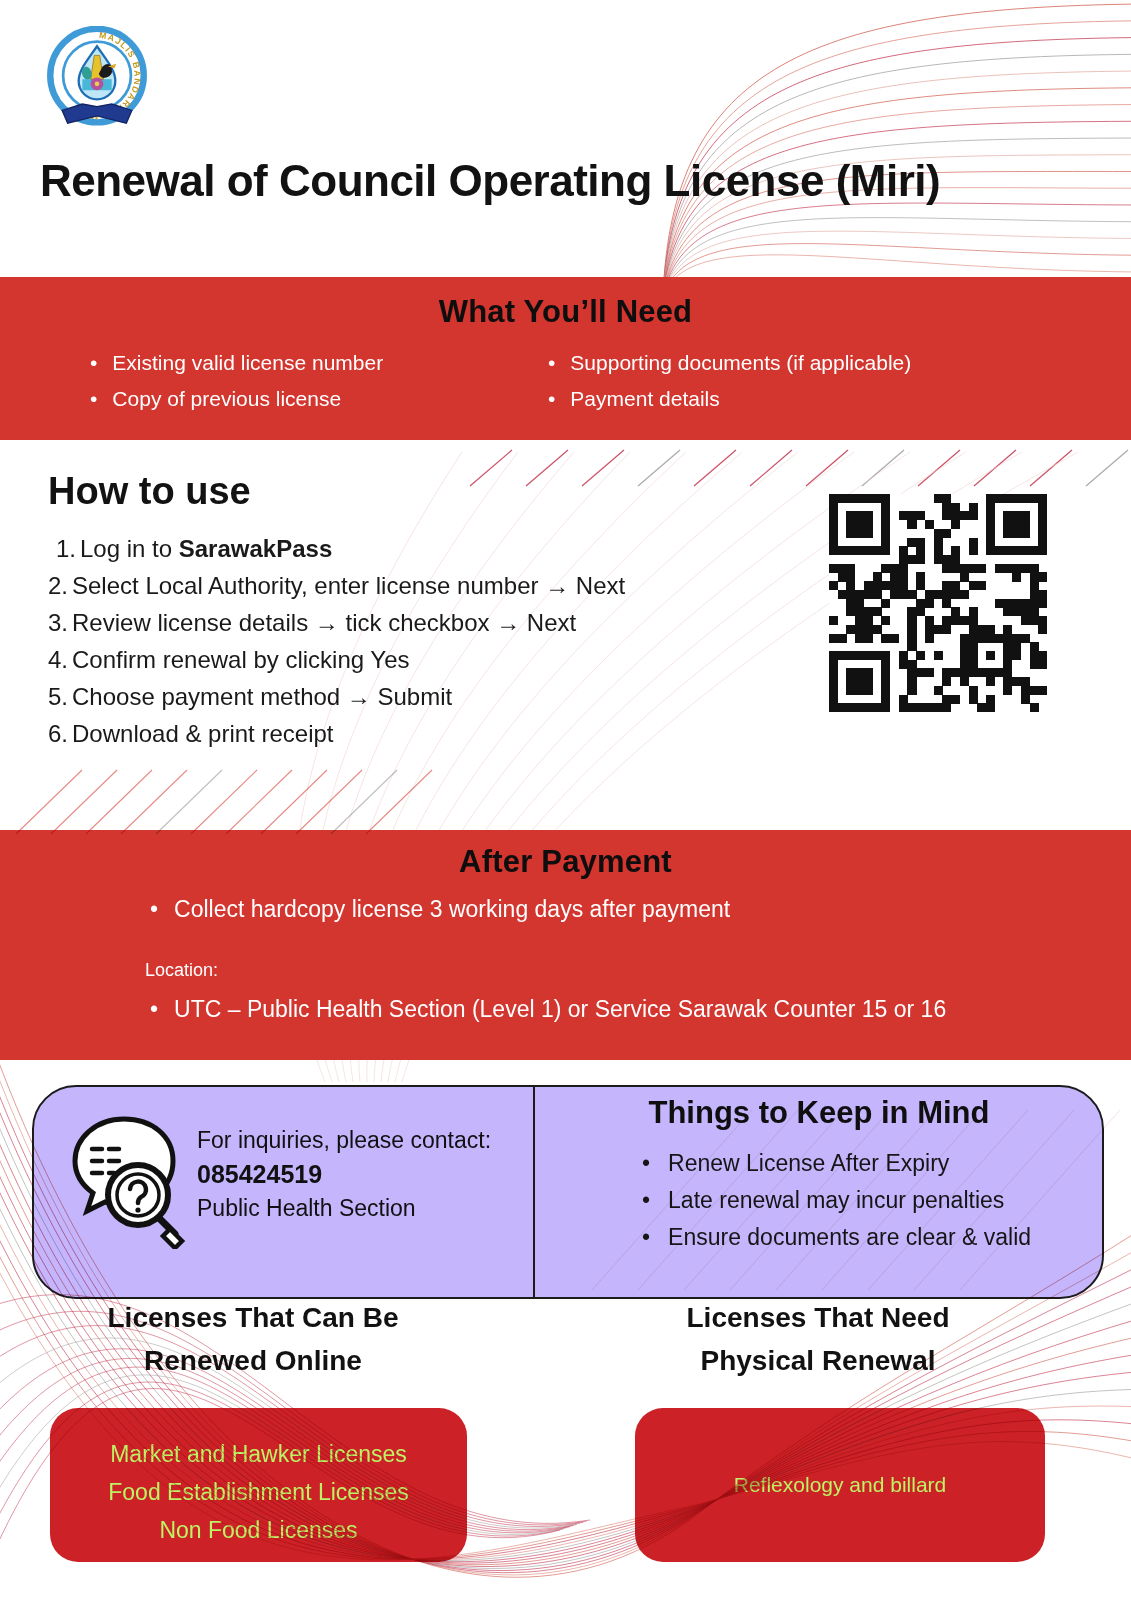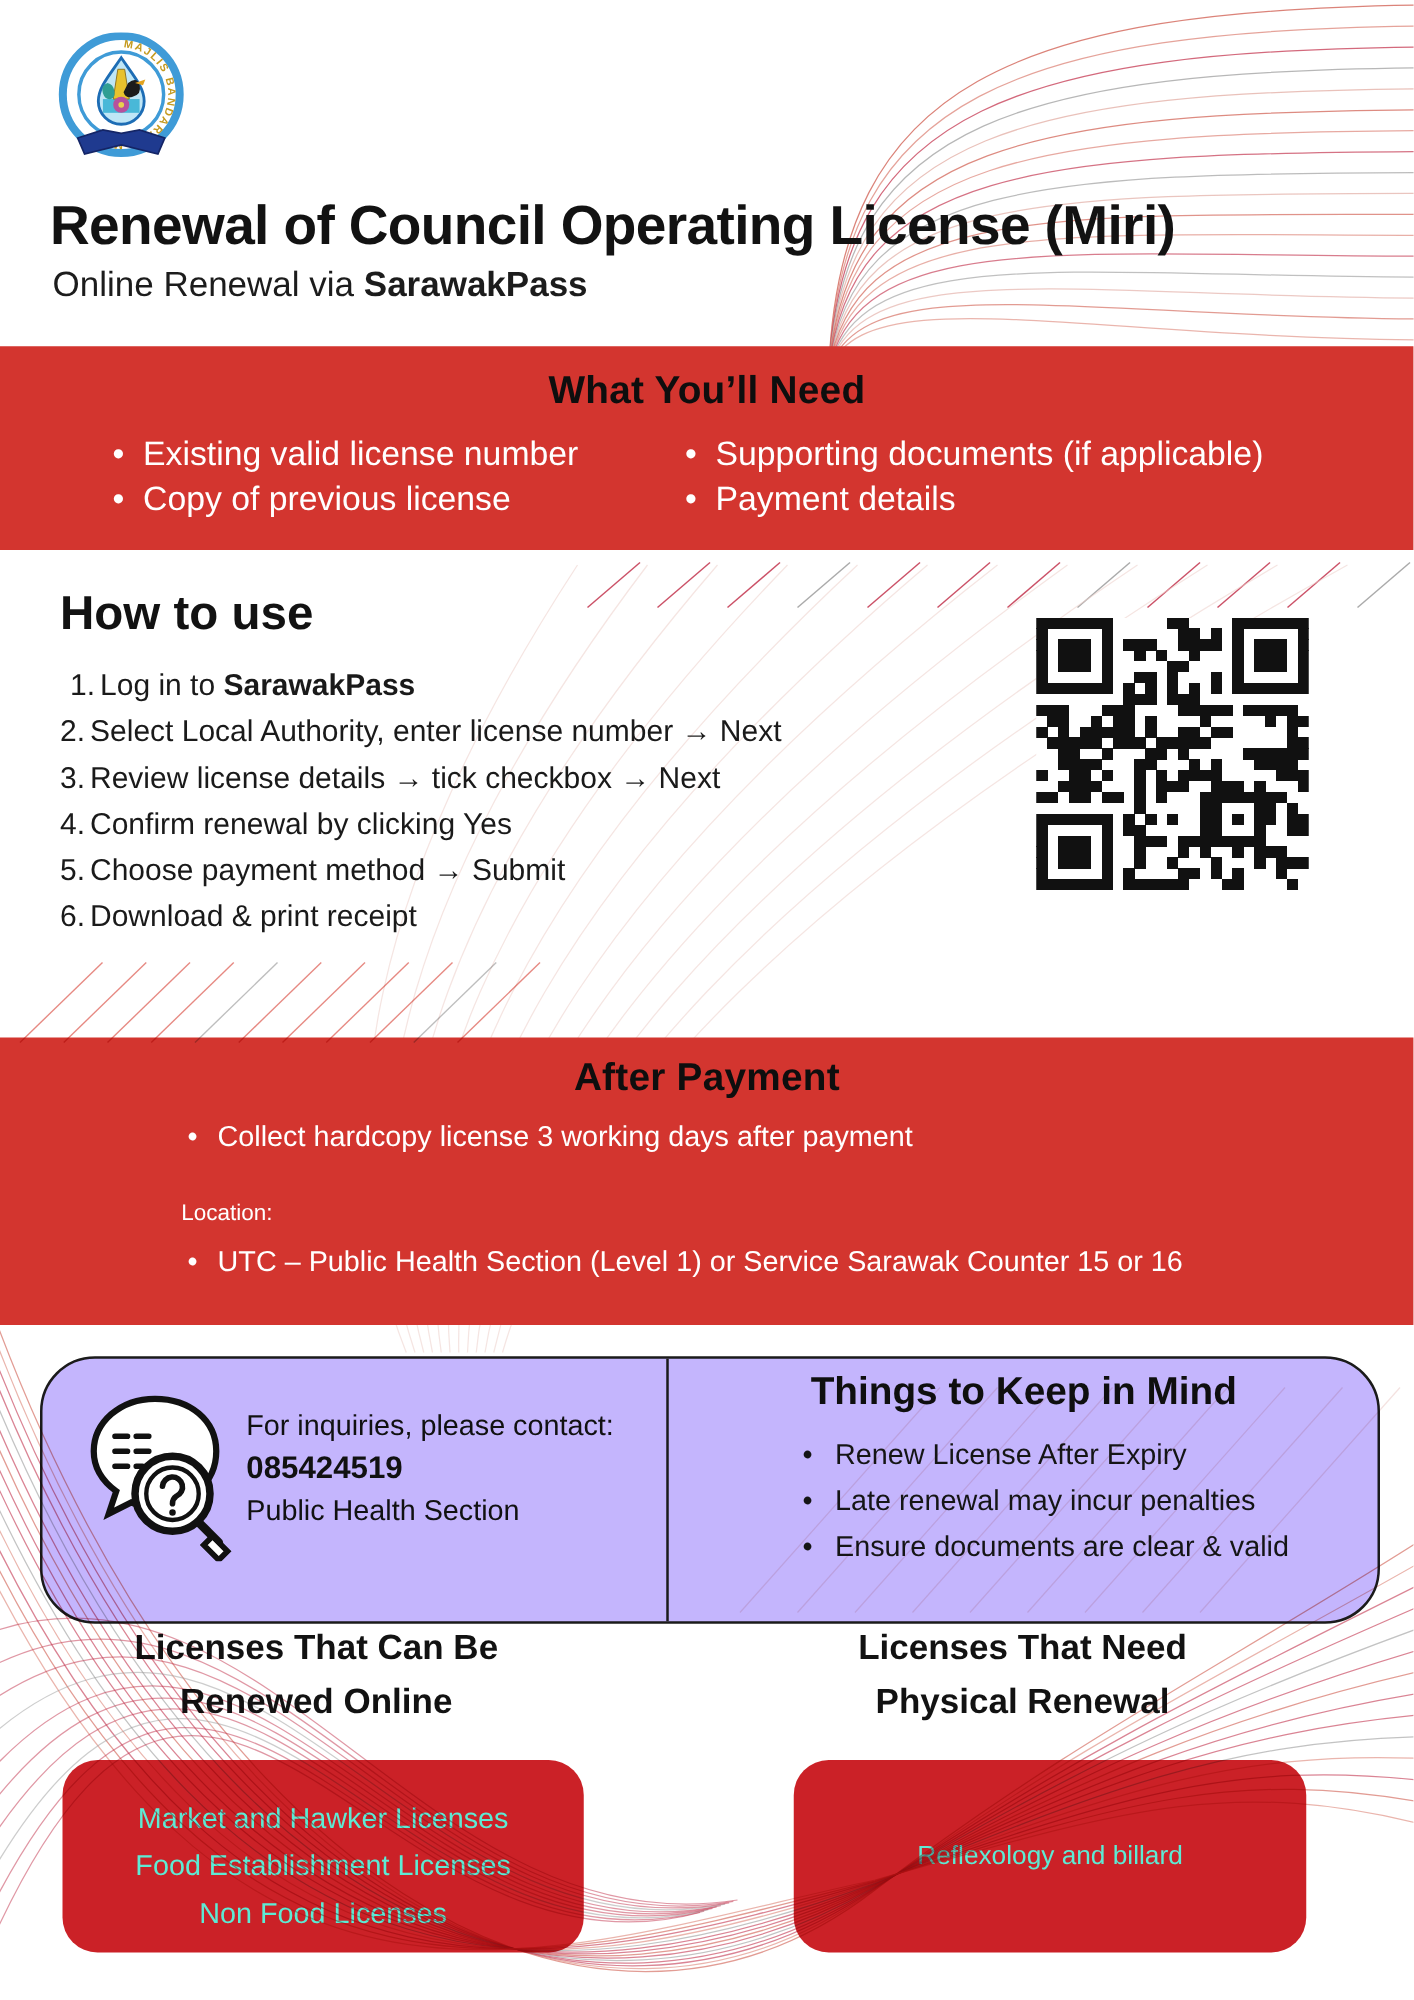--- a/index.html
+++ b/index.html
@@ -19,21 +19,21 @@
   .band{left:0;width:1131px;background:#d3352f;}
   .band1{top:277px;height:163px;}
   .band2{top:830px;height:230px;}
   .band-title{width:100%;text-align:center;font-size:31px;font-weight:bold;color:#0e0e0e;letter-spacing:0.2px;}
   .band1 .band-title{margin-top:17px;}
   .band2 .band-title{margin-top:14px;}
   .need-cols{display:flex;margin-top:15px;}
   .need-col{list-style:none;margin:0;padding:0;}
   .need-col.c1{margin-left:90px;width:430px;}
   .need-col.c2{margin-left:28px;}
-  .need-col li{font-size:27px;color:#fff;line-height:36px;}
+  .need-col li{font-size:21px;color:#fff;line-height:36px;}
   .need-col li::before{content:"•";margin-right:15px;}
   .wrow{position:absolute;font-size:23px;color:#fff;}
   .wrow .dot{margin-right:16px;}
   
   .howto-title{left:48px;top:470px;font-size:38px;font-weight:bold;color:#121212;}
   .steps{left:48px;top:530px;list-style:none;margin:0;padding:0;}
   .steps li{font-size:24px;line-height:37px;color:#1a1a1a;}
   .steps li .num{margin-right:4px;}
   .steps li:first-child{padding-left:8px;}
   
@@ -51,21 +51,21 @@
   .contact-text{position:absolute;left:163px;top:36px;font-size:23px;color:#111;line-height:34px;}
   .contact-text .phone{font-size:25px;font-weight:bold;}
   .things-title{position:absolute;left:505px;top:8px;width:560px;text-align:center;font-size:31px;font-weight:bold;color:#0f0f0f;}
   .things-list{position:absolute;left:608px;top:58px;list-style:none;margin:0;padding:0;}
   .things-list li{font-size:23px;color:#151515;line-height:37px;}
   .things-list li::before{content:"•";margin-right:18px;}
   
   .bh{top:1296px;width:400px;text-align:center;font-size:28px;font-weight:bold;color:#121212;line-height:43px;}
   .bh.left{left:53px;}
   .bh.right{left:618px;}
-  .redbox{background:#cb2127;border-radius:28px;color:#5eead4;}
+  .redbox{background:#cb2127;border-radius:28px;color:#bef264;}
   .redbox.left{left:50px;top:1408px;width:417px;height:154px;}
   .redbox.right{left:635px;top:1408px;width:410px;height:154px;display:flex;align-items:center;justify-content:center;}
   .redbox ul{list-style:none;margin:0;padding:27px 0 0 0;text-align:center;}
   .redbox li{font-size:23px;line-height:38px;}
   .redbox .single{font-size:21px;text-align:center;}
   b{font-weight:bold;}
 </style>
 </head>
 <body>
 
@@ -141,21 +141,20 @@
       <polygon points="57,32 63,32 67,58 53,58" fill="#e8c22d" stroke="#8a6d1d" stroke-width="0.8"></polygon>
       <path d="M66 44 q8 -6 10 2 q2 8 -6 10 q-6 2 -8 -4 Z" fill="#1c1c1c"></path>
       <path d="M72 44 l9 -3 l-2 5 Z" fill="#e3a31f"></path>
       <path d="M48 44 q-6 2 -4 9 q2 6 7 5 q4 -1 3 -7 q-1 -6 -6 -7 Z" fill="#2f9e94"></path>
       <circle cx="60" cy="63" r="7" fill="#b6519d"></circle>
       <circle cx="60" cy="63" r="2.5" fill="#e7d24d"></circle>
       <path d="M22 92 L44 85 L60 88 L76 85 L98 92 L92 106 L60 98 L28 106 Z" fill="#1f3a8f" stroke="#142566" stroke-width="1.5"></path>
     </svg>
 
     <div class="abs title">Renewal of Council Operating License (Miri)</div>
-    <div class="abs subtitle"><span>Online Renewal via </span><b>SarawakPass</b></div>
 
     <section class="abs band band1">
       <div class="band-title">What You’ll Need</div>
       <div class="need-cols">
         <ul class="need-col c1">
           <li>Existing valid license number</li>
           <li>Copy of previous license</li>
         </ul>
         <ul class="need-col c2">
           <li>Supporting documents (if applicable)</li>

